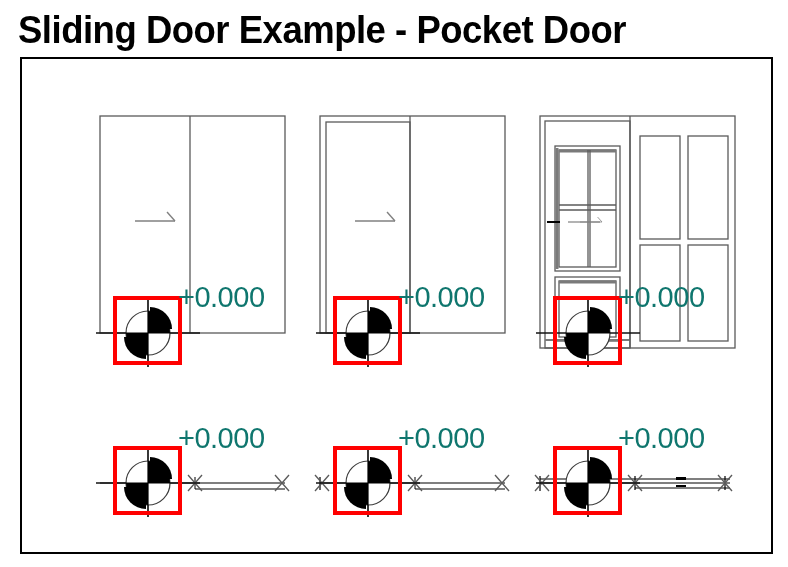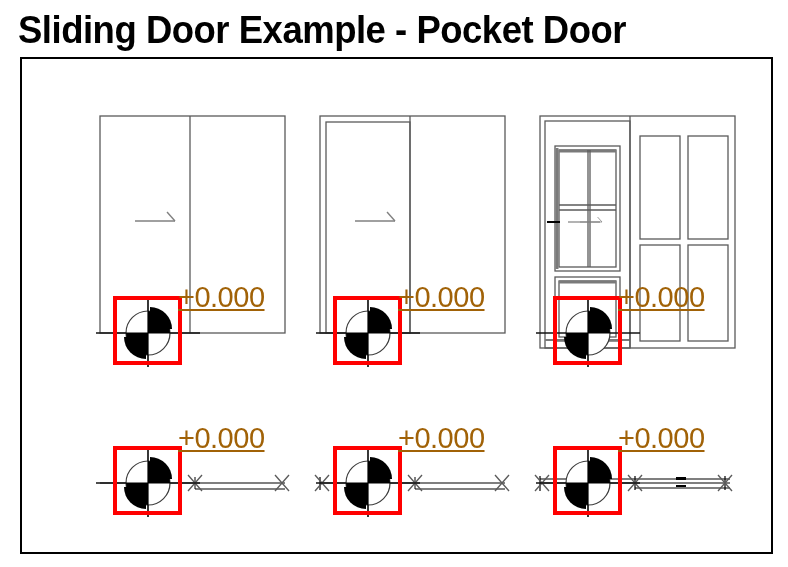--- a/index.html
+++ b/index.html
@@ -43,24 +43,23 @@
     left: 0;
     top: 0;
     width: 788px;
     height: 567px;
   }
   .level-label {
     position: absolute;
     font-family: "Liberation Sans", sans-serif;
     font-size: 29px;
     line-height: 29px;
-    color: #a16207;
+    color: #0f766e;
     white-space: nowrap;
     letter-spacing: -0.5px;
-    text-decoration: underline;
   }
 </style>
 </head>
 <body>
 
 <div id="page-title">Sliding Door Example - Pocket Door</div>
 
 <div id="drawing-frame"></div>
 
 <svg id="drawing-canvas" viewBox="0 0 788 567" xmlns="http://www.w3.org/2000/svg">

